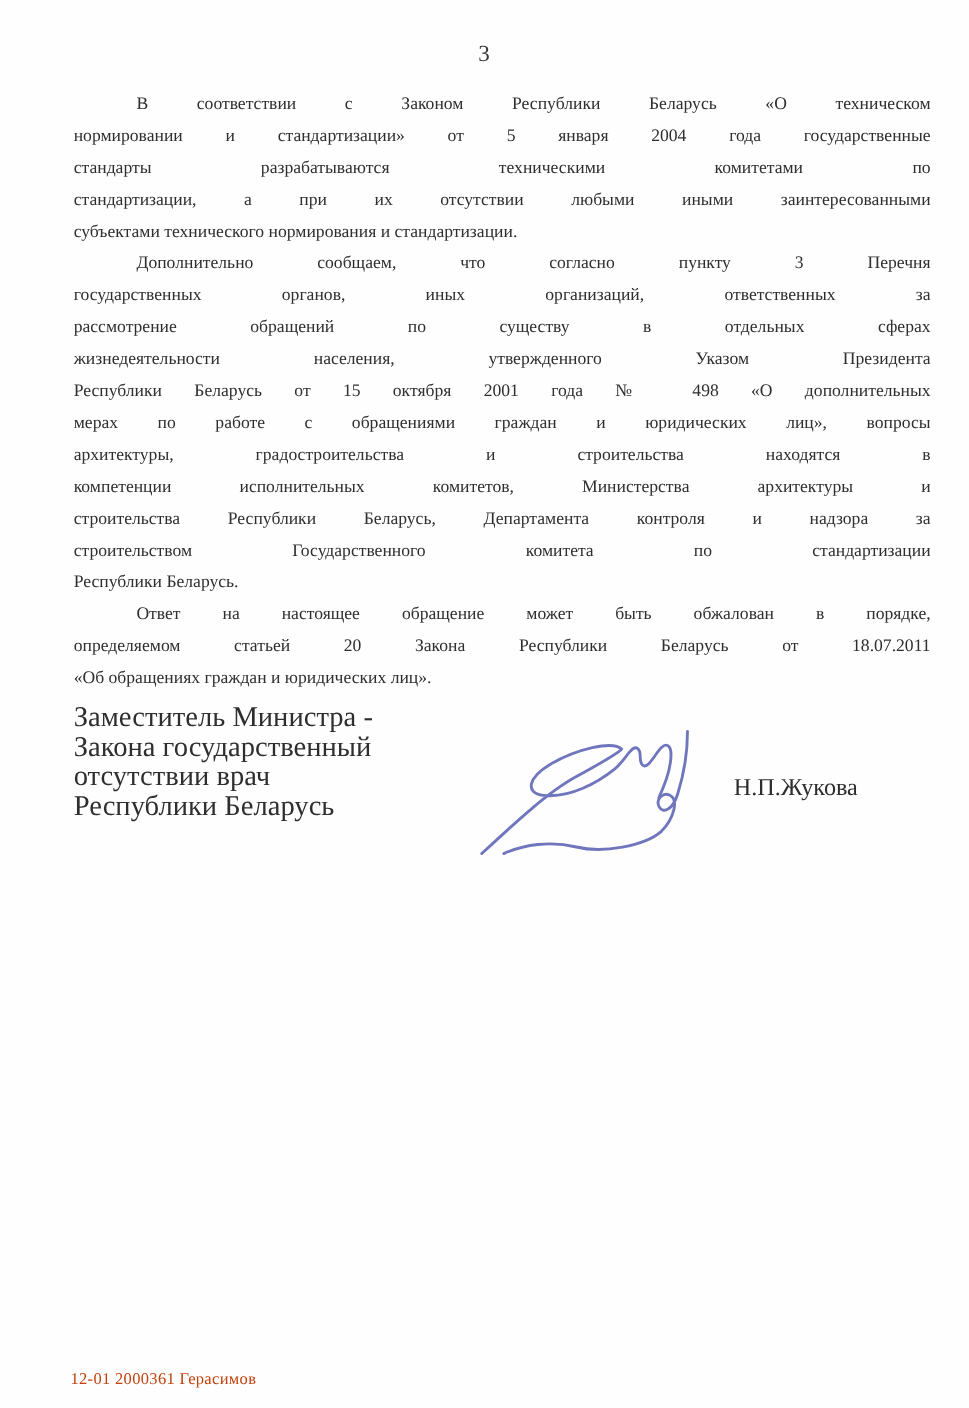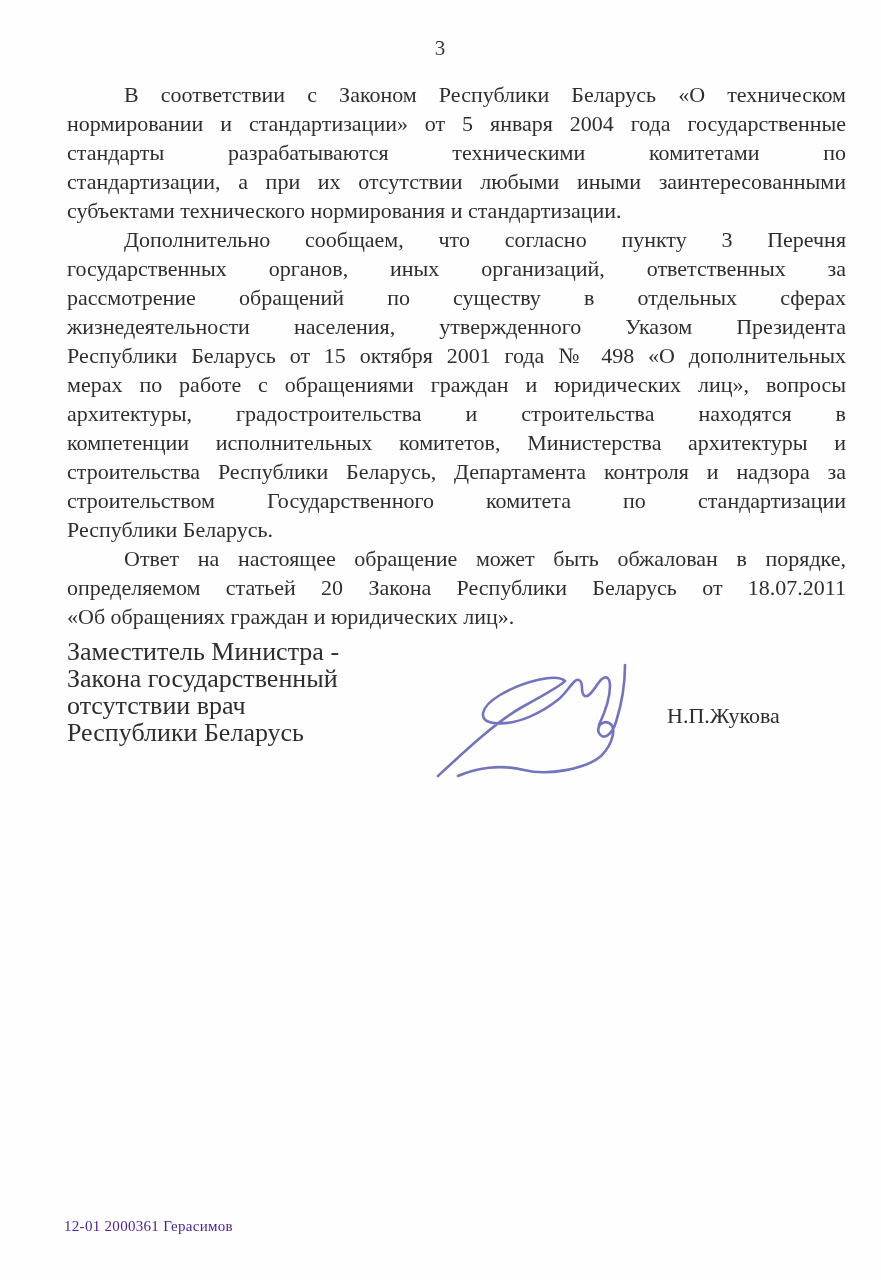--- a/index.html
+++ b/index.html
@@ -25,21 +25,21 @@
     text-align: center;
     font-size: 21px;
     color: #3a3a3a;
     letter-spacing: 1px;
   }
   .body-text {
     position: absolute;
     top: 80px;
     left: 67px;
     width: 779px;
-    font-size: 22px;
+    font-size: 16px;
     line-height: 29px;
   }
   .para { margin: 0; padding: 0; }
   .line {
     text-align: justify;
     text-align-last: justify;
     white-space: normal;
   }
   .line.first { text-indent: 57px; }
   .line.last {
@@ -61,24 +61,24 @@
     height: 135px;
   }
   .signer-name {
     position: absolute;
     top: 703px;
     left: 667px;
     font-size: 22px;
   }
   .footer-ref {
     position: absolute;
-    top: 1218px;
+    top: 1246px;
     left: 64px;
     font-size: 15px;
-    color: #4c1d95;
+    color: #c2410c;
     letter-spacing: 0.3px;
   }
 </style>
 </head>
 <body>
 
 <div class="page">
 
   <div class="page-number">3</div>
 

